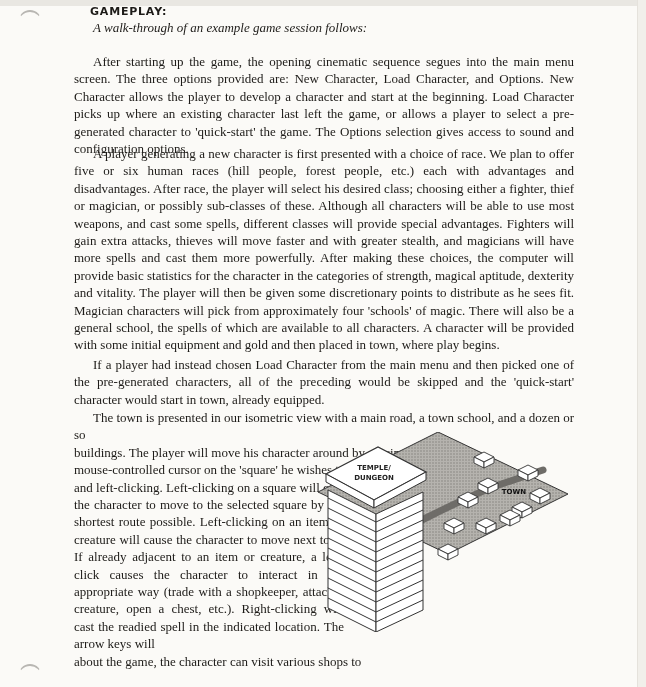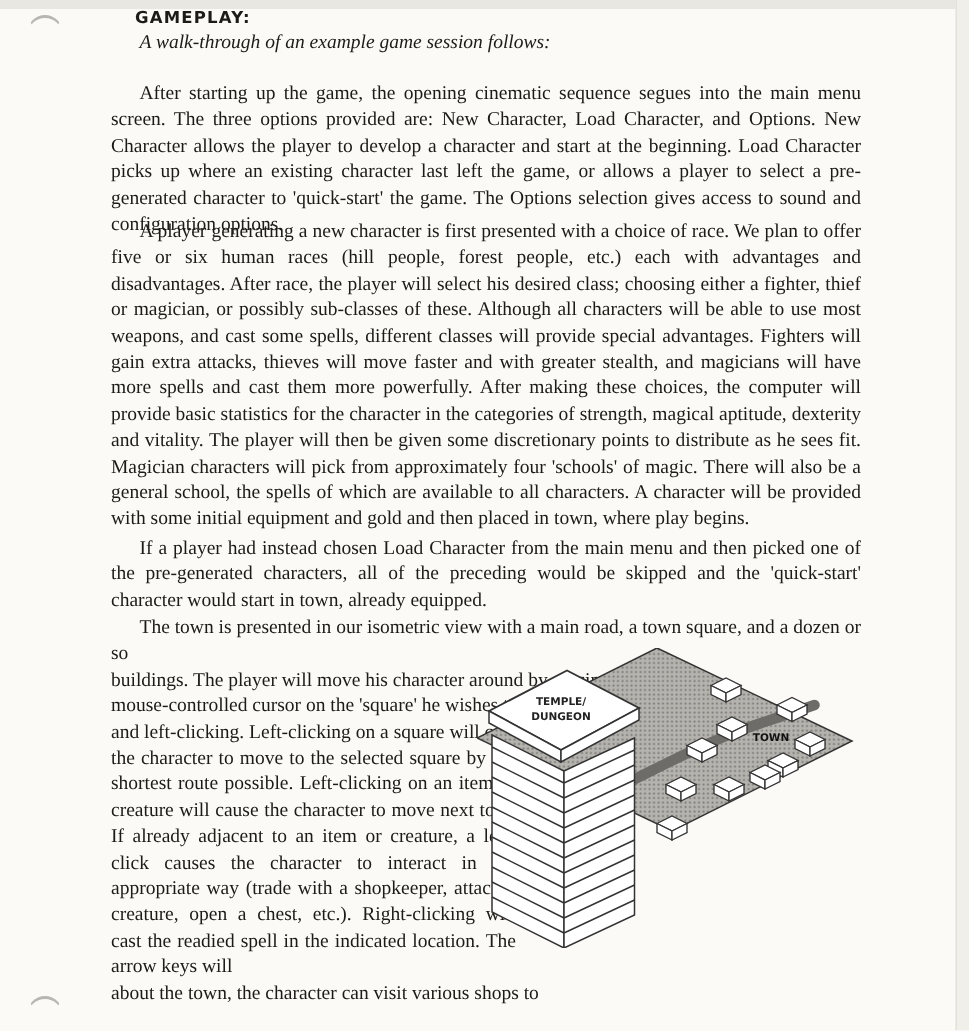--- a/index.html
+++ b/index.html
@@ -36,26 +36,26 @@
 
 <div class="p indent" style="top:19px;font-style:italic;">A walk-through of an example game session follows:</div>
 
 <div class="p indent" style="top:53px;">After starting up the game, the opening cinematic sequence segues into the main menu screen. The three options provided are: New Character, Load Character, and Options. New Character allows the player to develop a character and start at the beginning. Load Character picks up where an existing character last left the game, or allows a player to select a pre-generated character to 'quick-start' the game. The Options selection gives access to sound and configuration options.</div>
 
 <div class="p indent" style="top:145px;">A player generating a new character is first presented with a choice of race. We plan to offer five or six human races (hill people, forest people, etc.) each with advantages and disadvantages. After race, the player will select his desired class; choosing either a fighter, thief or magician, or possibly sub-classes of these. Although all characters will be able to use most weapons, and cast some spells, different classes will provide special advantages. Fighters will gain extra attacks, thieves will move faster and with greater stealth, and magicians will have more spells and cast them more powerfully. After making these choices, the computer will provide basic statistics for the character in the categories of strength, magical aptitude, dexterity and vitality. The player will then be given some discretionary points to distribute as he sees fit. Magician characters will pick from approximately four 'schools' of magic. There will also be a general school, the spells of which are available to all characters. A character will be provided with some initial equipment and gold and then placed in town, where play begins.</div>
 
 <div class="p indent" style="top:356px;">If a player had instead chosen Load Character from the main menu and then picked one of the pre-generated characters, all of the preceding would be skipped and the 'quick-start' character would start in town, already equipped.</div>
 
 <div class="p" style="top:409px;">
-  <div class="indent">The town is presented in our isometric view with a main road, a town square, and a dozen or so</div>
+  <div class="indent">The town is presented in our isometric view with a main road, a town school, and a dozen or so</div>
   <div>buildings. The player will move his character around by placing the</div>
   <div>mouse-controlled cursor on the 'square' he wishes to walk to</div>
   <div>and left-clicking. Left-clicking on a square will cause</div>
   <div class="narrow" style="text-align:justify;">the character to move to the selected square by the shortest route possible. Left-clicking on an item or creature will cause the character to move next to it. If already adjacent to an item or creature, a left-click causes the character to interact in the appropriate way (trade with a shopkeeper, attack a creature, open a chest, etc.). Right-clicking will cast the readied spell in the indicated location. The arrow keys will</div>
-  <div>about the town, the character can visit various shops to</div>
+  <div>about the game, the character can visit various shops to</div>
 
 </div>
 
 <div class="diagram">
   <svg width="260" height="200" viewBox="0 0 260 200">
     <defs>
       <pattern id="dots" width="3" height="3" patternUnits="userSpaceOnUse">
         <rect width="3" height="3" fill="#b5b3ae"></rect>
         <circle cx="1" cy="1" r="0.7" fill="#7d7b77"></circle>
       </pattern>

